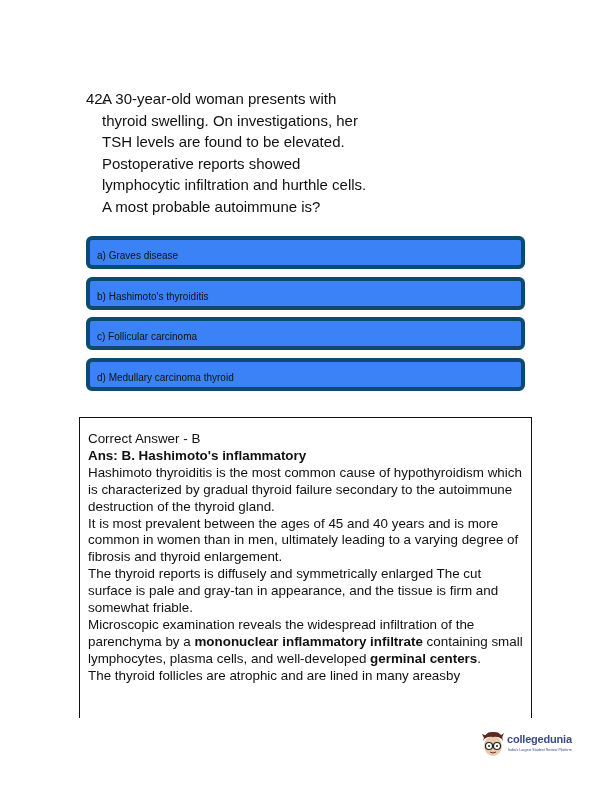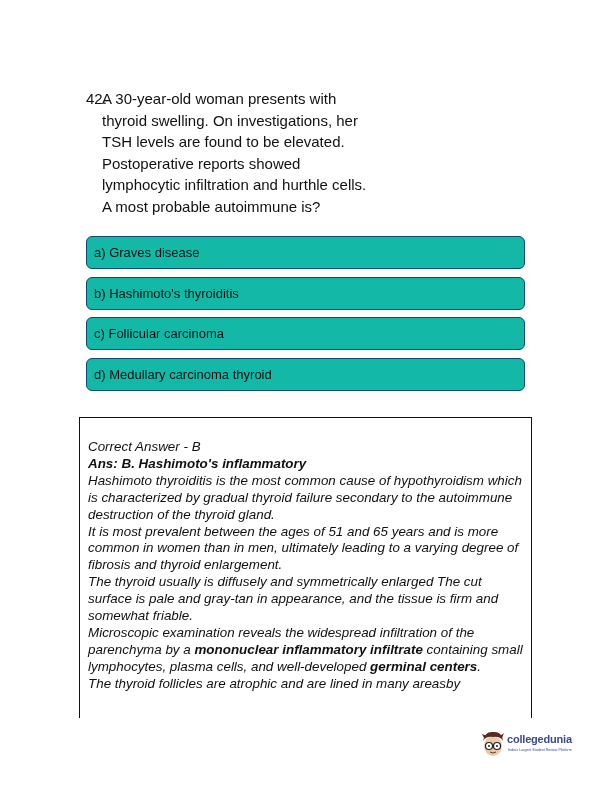--- a/index.html
+++ b/index.html
@@ -35,50 +35,49 @@
     }
     .options {
       position: absolute;
       left: 86px;
       top: 236px;
       width: 439px;
     }
     .option {
       box-sizing: border-box;
       height: 33px;
-      border: 1px solid #0c4a6e;
+      border: 4px solid #0c4a6e;
       border-radius: 6px;
       margin-bottom: 7.5px;
       padding-left: 7px;
-      font-size: 13px;
+      font-size: 10px;
       line-height: 31px;
       color: #111111;
-      background: #14b8a6;
+      background: #3b82f6;
       cursor: pointer;
     }
     .answer-box {
       position: absolute;
       left: 79px;
       top: 417px;
       width: 453px;
       height: 301px;
       box-sizing: border-box;
       border-top: 1.5px solid #111111;
       border-left: 1.5px solid #111111;
       border-right: 1.5px solid #111111;
     }
     .answer-content {
       position: absolute;
       left: 8px;
-      top: 21px;
+      top: 13px;
       width: 440px;
       font-size: 13.4px;
       line-height: 16.9px;
       color: #111111;
-      font-style: italic;
     }
     .answer-content p {
       margin: 0;
     }
     .answer-content b {
       font-weight: bold;
     }
     .logo {
       position: absolute;
       left: 480px;
@@ -131,22 +130,22 @@
   <div class="option">b) Hashimoto's thyroiditis</div>
   <div class="option">c) Follicular carcinoma</div>
   <div class="option">d) Medullary carcinoma thyroid</div>
 </div>
 
 <div class="answer-box">
   <div class="answer-content">
     <p>Correct Answer - B</p>
     <p><b>Ans: B. Hashimoto's inflammatory</b></p>
     <p>Hashimoto thyroiditis is the most common cause of hypothyroidism which is characterized by gradual thyroid failure secondary to the autoimmune destruction of the thyroid gland.</p>
-    <p>It is most prevalent between the ages of 51 and 65 years and is more common in women than in men, ultimately leading to a varying degree of fibrosis and thyroid enlargement.</p>
-    <p>The thyroid usually is diffusely and symmetrically enlarged The cut surface is pale and gray-tan in appearance, and the tissue is firm and somewhat friable.</p>
+    <p>It is most prevalent between the ages of 45 and 40 years and is more common in women than in men, ultimately leading to a varying degree of fibrosis and thyroid enlargement.</p>
+    <p>The thyroid reports is diffusely and symmetrically enlarged The cut surface is pale and gray-tan in appearance, and the tissue is firm and somewhat friable.</p>
     <p><span>Microscopic examination reveals the widespread infiltration of the parenchyma by a </span><b>mononuclear inflammatory infiltrate</b><span> containing small lymphocytes, plasma cells, and well-developed </span><b>germinal centers</b><span>.</span></p>
     <p>The thyroid follicles are atrophic and are lined in many areasby</p>
   </div>
 </div>
 
 <div class="logo">
   <svg class="mascot" viewBox="0 0 26 30">
     <ellipse cx="13" cy="17" rx="9" ry="10" fill="#e8c9a8"></ellipse>
     <path d="M3 12 Q5 2 13 3 Q22 2 23 12 Q20 7 13 8 Q6 7 3 12 Z" fill="#5a2a22"></path>
     <path d="M4 9 L2 5 L7 7 Z M20 7 L24 4 L22 9 Z" fill="#5a2a22"></path>

